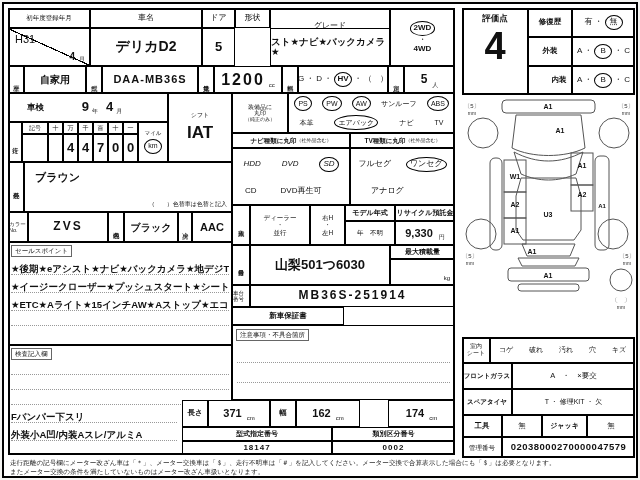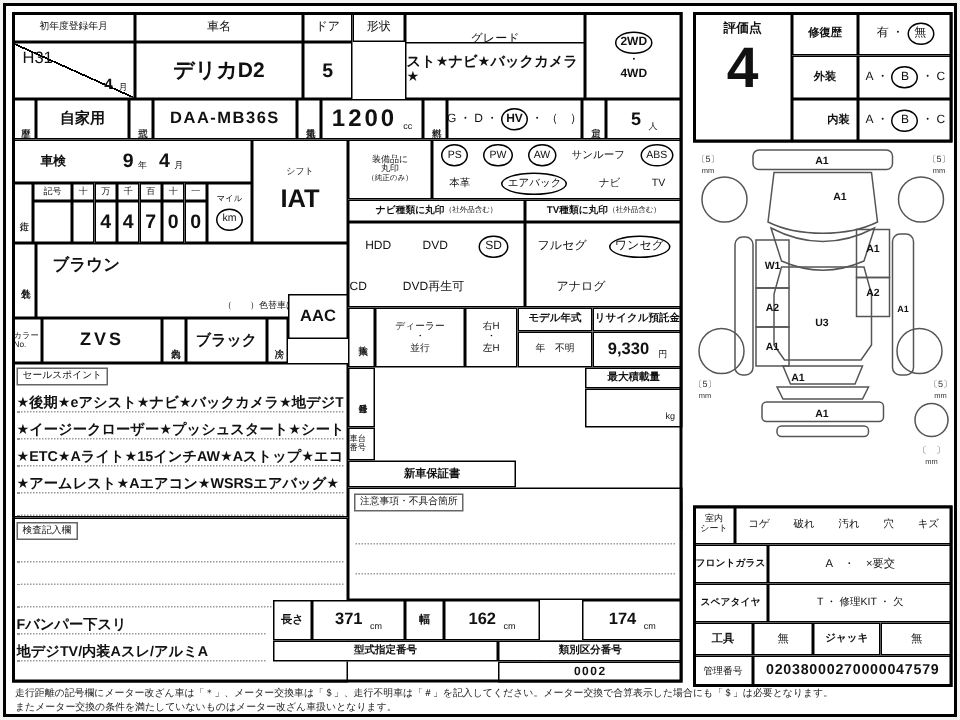--- a/index.html
+++ b/index.html
@@ -129,26 +129,26 @@
   </div>
   <div class="c" style="left:232px;top:133px;width:118px;height:15px;font-size:6.5px;">
     <span class="b">ナビ種類に丸印</span>
     <span style="font-size:5px;">（社外品含む）</span>
   </div>
   <div class="c" style="left:350px;top:133px;width:105px;height:15px;font-size:6.5px;">
     <span class="b">TV種類に丸印</span>
     <span style="font-size:5px;">（社外品含む）</span>
   </div>
   <div class="c col" style="left:232px;top:148px;width:118px;height:57px;justify-content:space-around;align-items:stretch;">
-    <div style="display:flex;justify-content:space-around;align-items:center;font-size:8px;">
+    <div style="display:flex;justify-content:space-around;align-items:center;font-size:8px;font-style:italic;">
       <span>HDD</span>
       <span>DVD</span>
       <span class="circ">SD</span>
     </div>
-    <div style="display:flex;justify-content:flex-start;align-items:center;font-size:8px;padding-left:0;gap:24px;">
+    <div style="display:flex;justify-content:flex-start;align-items:center;font-size:8px;padding-left:12px;gap:24px;">
       <span>CD</span>
       <span>DVD再生可</span>
     </div>
   </div>
   <div class="c col" style="left:350px;top:148px;width:105px;height:57px;justify-content:space-around;align-items:stretch;">
     <div style="display:flex;justify-content:space-around;align-items:center;font-size:8px;">
       <span>フルセグ</span>
       <span class="circ">ワンセグ</span>
     </div>
     <div style="display:flex;justify-content:flex-start;align-items:center;font-size:8px;padding-left:20px;">
@@ -160,21 +160,21 @@
   <div class="c" style="left:24px;top:162px;width:208px;height:50px;">
     <span class="b" style="position:absolute;left:10px;top:8px;font-size:11px;">ブラウン</span>
     <span class="xs" style="position:absolute;right:4px;bottom:3px;">（　　）色替車は色替と記入</span>
   </div>
 
   <div class="c col" style="left:8px;top:212px;width:20px;height:30px;font-size:5.5px;">カラーNo.</div>
   <div class="c b" style="left:28px;top:212px;width:80px;height:30px;font-size:12px;letter-spacing:2px;">ZVS</div>
   <div class="c vl" style="left:108px;top:212px;width:16px;height:30px;">内装色</div>
   <div class="c b" style="left:124px;top:212px;width:54px;height:30px;font-size:10px;">ブラック</div>
   <div class="c vl" style="left:178px;top:212px;width:14px;height:30px;">冷房</div>
-  <div class="c b" style="left:192px;top:196px;width:40px;height:30px;font-size:11px;">AAC</div>
+  <div class="c b" style="left:192px;top:212px;width:40px;height:30px;font-size:11px;">AAC</div>
 
   <div class="c vl" style="left:232px;top:205px;width:18px;height:40px;">輸入車</div>
   <div class="c col sm" style="left:250px;top:205px;width:60px;height:40px;">
     <span>ディーラー</span>
     <span>・</span>
     <span>並行</span>
   </div>
   <div class="c col sm" style="left:310px;top:205px;width:35px;height:40px;">
     <span>右H</span>
     <span>・</span>
@@ -182,69 +182,71 @@
   </div>
   <div class="c b" style="left:345px;top:205px;width:50px;height:16px;font-size:7px;">モデル年式</div>
   <div class="c sm" style="left:345px;top:221px;width:50px;height:24px;">年　不明</div>
   <div class="c b" style="left:395px;top:205px;width:60px;height:16px;font-size:7px;">リサイクル預託金</div>
   <div class="c" style="left:395px;top:221px;width:60px;height:24px;">
     <span class="b" style="font-size:11px;">9,330</span>
     <span class="xs" style="align-self:flex-end;margin:0 0 3px 6px;">円</span>
   </div>
 
   <div class="c vl" style="left:232px;top:245px;width:18px;height:40px;font-size:6px;">登録番号</div>
+  <div class="c b" style="left:250px;top:245px;width:140px;height:40px;font-size:13px;">山梨501つ6030</div>
   <div class="c b" style="left:390px;top:245px;width:65px;height:14px;font-size:7px;">最大積載量</div>
   <div class="c" style="left:390px;top:259px;width:65px;height:26px;">
     <span class="xs" style="position:absolute;right:4px;bottom:2px;">kg</span>
   </div>
   <div class="c col" style="left:232px;top:285px;width:18px;height:22px;font-size:5.5px;">車台番号</div>
+  <div class="c b" style="left:250px;top:285px;width:205px;height:22px;font-size:12px;letter-spacing:2px;">MB36S-251914</div>
   <div class="c b" style="left:232px;top:307px;width:112px;height:18px;font-size:7.5px;">新車保証書</div>
   <div class="c b" style="left:344px;top:307px;width:111px;height:18px;font-size:7.5px;margin-top:28px;">車両取説</div>
 
   <div class="c lt" style="left:232px;top:325px;width:223px;height:75px;">
     <span class="tab" style="margin:3px 0 0 3px;">注意事項・不具合箇所</span>
     <div class="dl" style="position:absolute;left:4px;right:4px;top:36px;"></div>
     <div class="dl" style="position:absolute;left:4px;right:4px;top:56px;"></div>
   </div>
 
   <div class="c col lt" style="left:8px;top:242px;width:224px;height:103px;padding:2px 2px 0 2px;">
     <span class="tab">セールスポイント</span>
     <div class="sline" style="width:100%;">★後期★eアシスト★ナビ★バックカメラ★地デジTV★電スラ★</div>
     <div class="sline" style="width:100%;">★イージークローザー★プッシュスタート★シートヒーター★</div>
     <div class="sline" style="width:100%;">★ETC★Aライト★15インチAW★Aストップ★エコクール★</div>
-    <div class="sline" style="width:100%;">★アームレスト★Aエアコン★WSRSエアバッグ★</div>
     <div class="dl" style="width:100%;height:14px;"></div>
   </div>
 
   <div class="c col lt" style="left:8px;top:345px;width:224px;height:110px;padding:2px 2px 0 2px;">
     <span class="tab">検査記入欄</span>
     <div class="dl" style="width:100%;height:14px;"></div>
     <div class="dl" style="width:100%;height:14px;"></div>
     <div class="dl" style="width:100%;height:14px;"></div>
     <div class="sline" style="width:166px;">Fバンパー下スリ</div>
-    <div class="sline" style="width:166px;">地デジTV/内装Aスレ/アルミA</div>
+    <div class="sline" style="width:166px;">外装小A凹/内装Aスレ/アルミA</div>
   </div>
 
   <div class="c b" style="left:182px;top:400px;width:26px;height:27px;font-size:7.5px;">長さ</div>
   <div class="c" style="left:208px;top:400px;width:62px;height:27px;">
     <span class="b" style="font-size:11px;">371</span>
     <span class="xs" style="align-self:flex-end;margin:0 0 4px 5px;">cm</span>
   </div>
   <div class="c b" style="left:270px;top:400px;width:26px;height:27px;font-size:7.5px;">幅</div>
   <div class="c" style="left:296px;top:400px;width:64px;height:27px;">
     <span class="b" style="font-size:11px;">162</span>
     <span class="xs" style="align-self:flex-end;margin:0 0 4px 5px;">cm</span>
   </div>
   <div class="c b" style="left:360px;top:400px;width:28px;height:27px;font-size:7.5px;margin-top:27px;">高さ</div>
   <div class="c" style="left:388px;top:400px;width:67px;height:27px;">
     <span class="b" style="font-size:11px;">174</span>
     <span class="xs" style="align-self:flex-end;margin:0 0 4px 5px;">cm</span>
   </div>
   <div class="c b" style="left:182px;top:427px;width:150px;height:14px;font-size:7px;">型式指定番号</div>
   <div class="c b" style="left:332px;top:427px;width:123px;height:14px;font-size:7px;">類別区分番号</div>
+  <div class="c b" style="left:182px;top:441px;width:150px;height:14px;font-size:8px;letter-spacing:1px;">18147</div>
   <div class="c b" style="left:332px;top:441px;width:123px;height:14px;font-size:8px;letter-spacing:1px;">0002</div>
 
   <div class="frame" style="left:8px;top:8px;width:447px;height:447px;"></div>
 
   <div class="c col" style="left:462px;top:8px;width:66px;height:87px;justify-content:flex-start;">
     <span class="b" style="font-size:8.5px;margin-top:5px;">評価点</span>
     <span class="b" style="font-size:38px;line-height:1;margin-top:4px;">4</span>
   </div>
   <div class="c b" style="left:528px;top:8px;width:44px;height:29px;font-size:7.5px;">修復歴</div>
   <div class="c" style="left:572px;top:8px;width:63px;height:29px;font-size:8px;">

